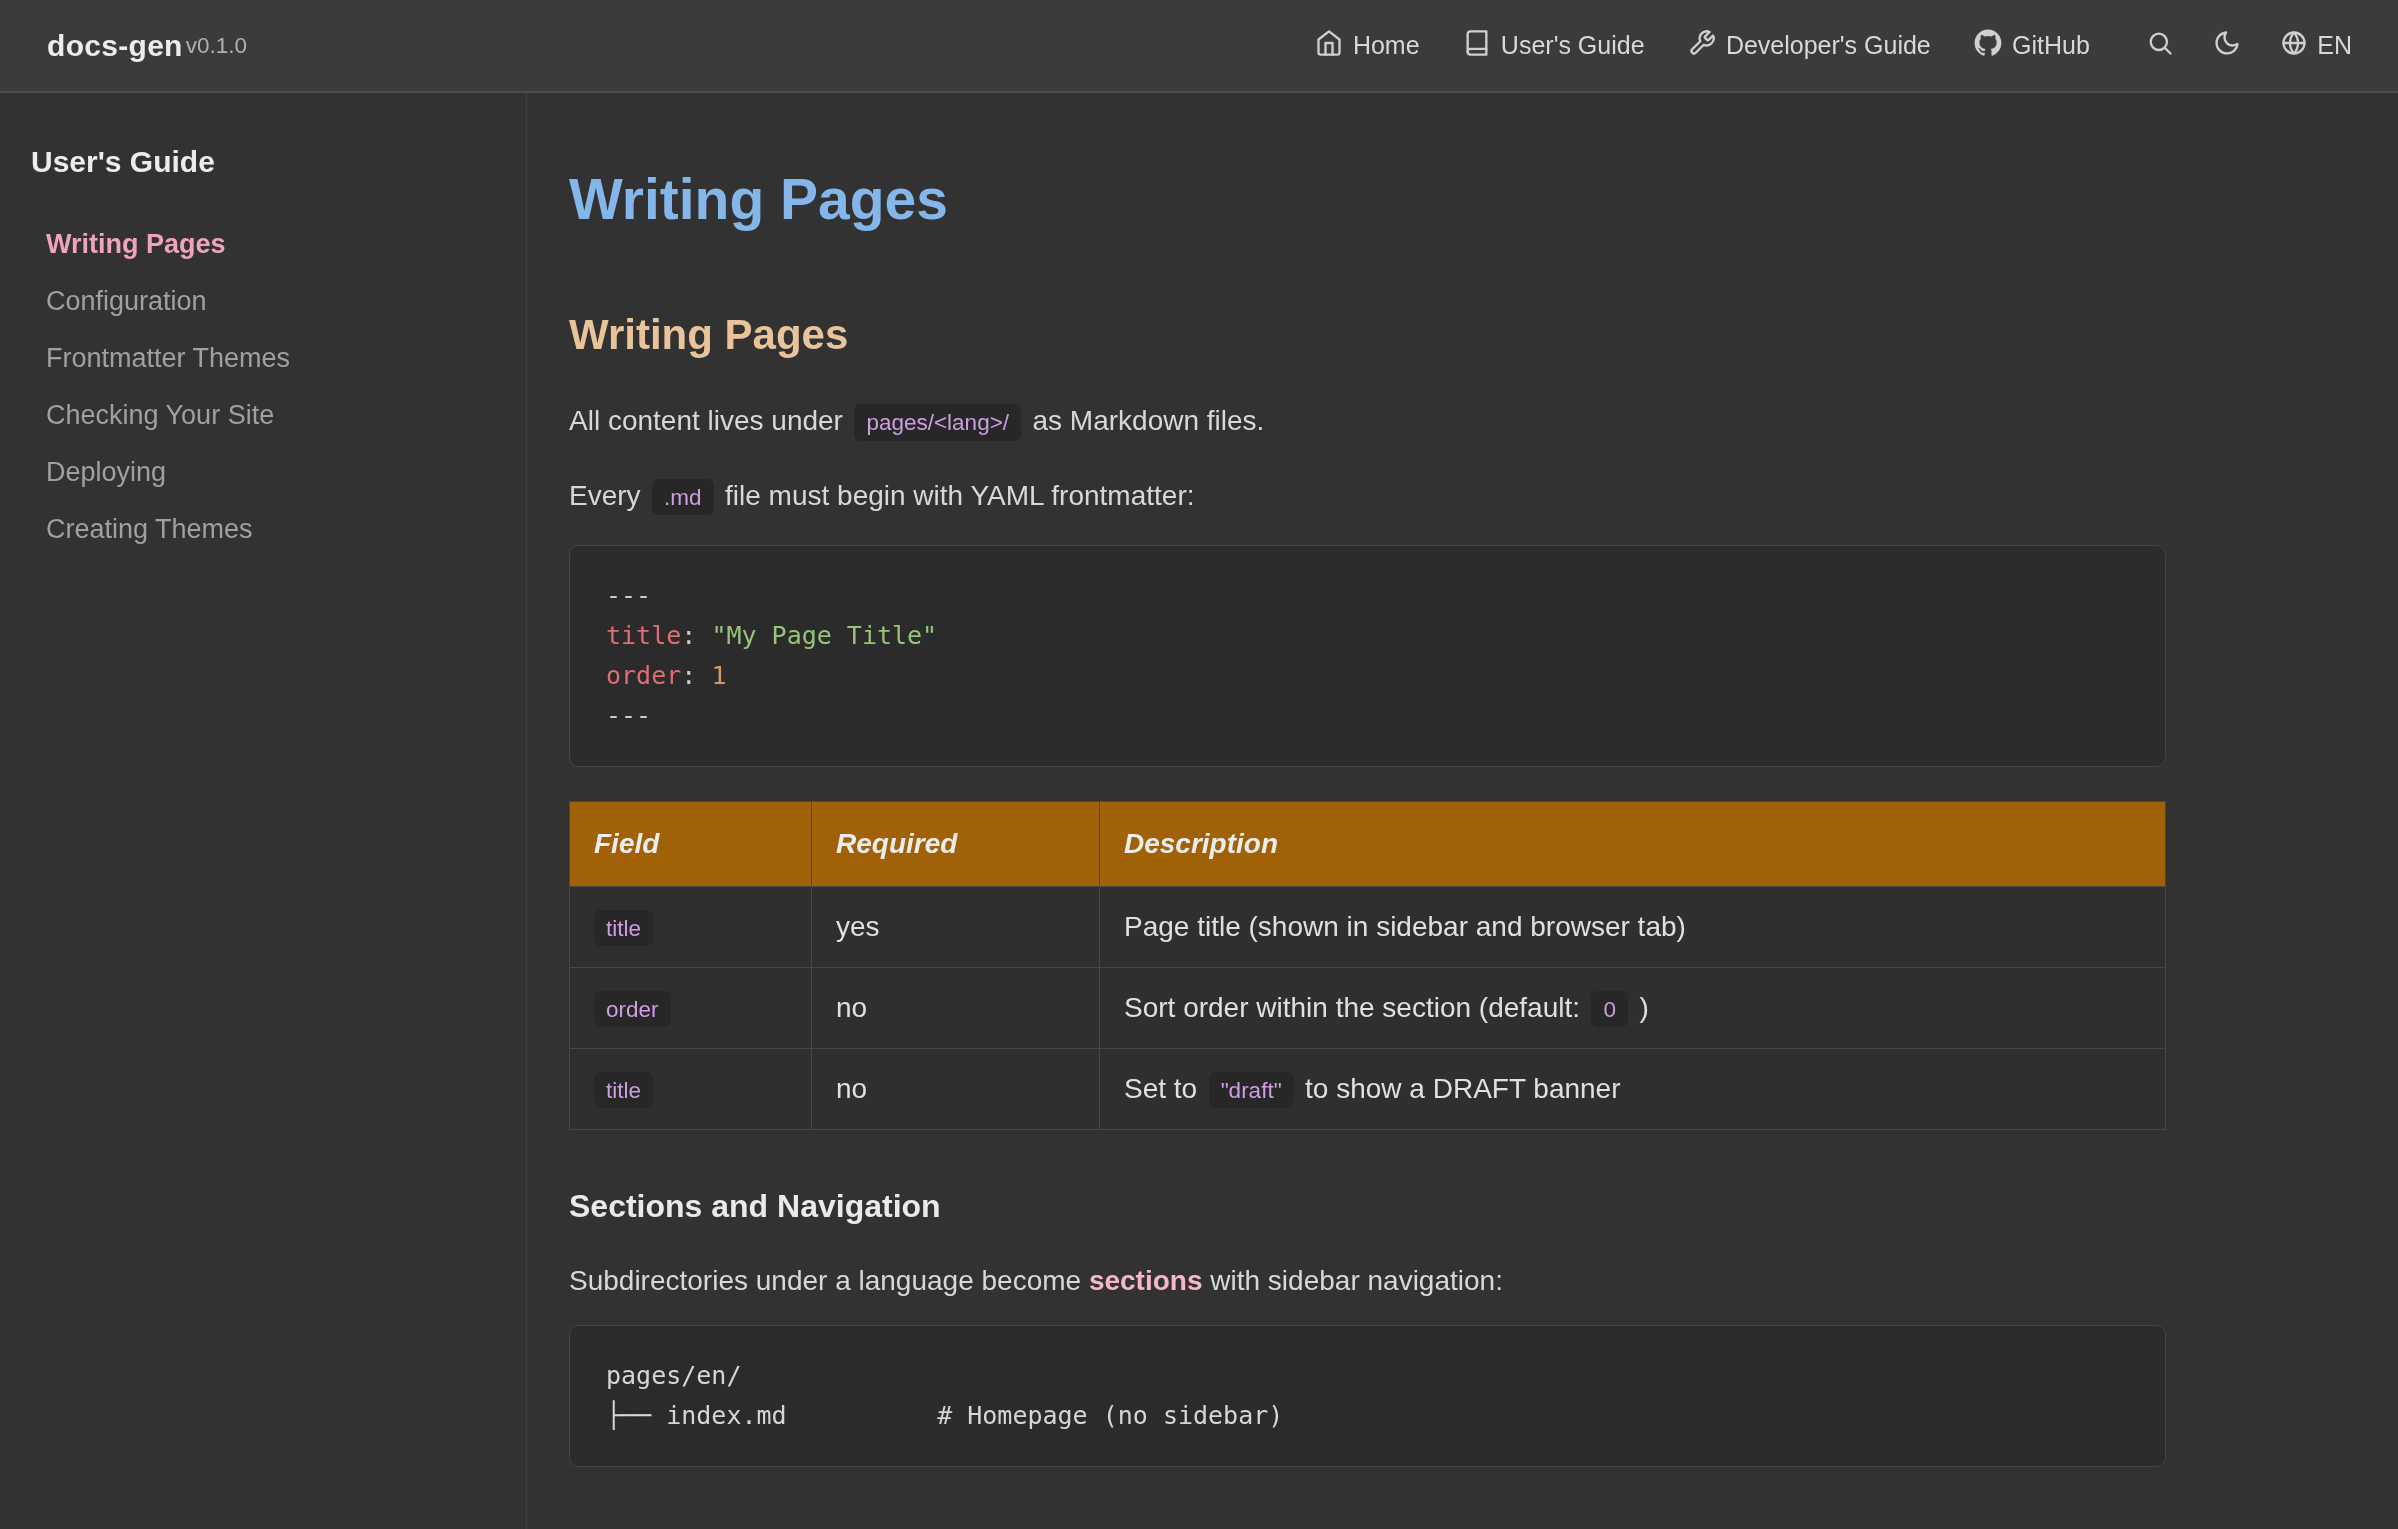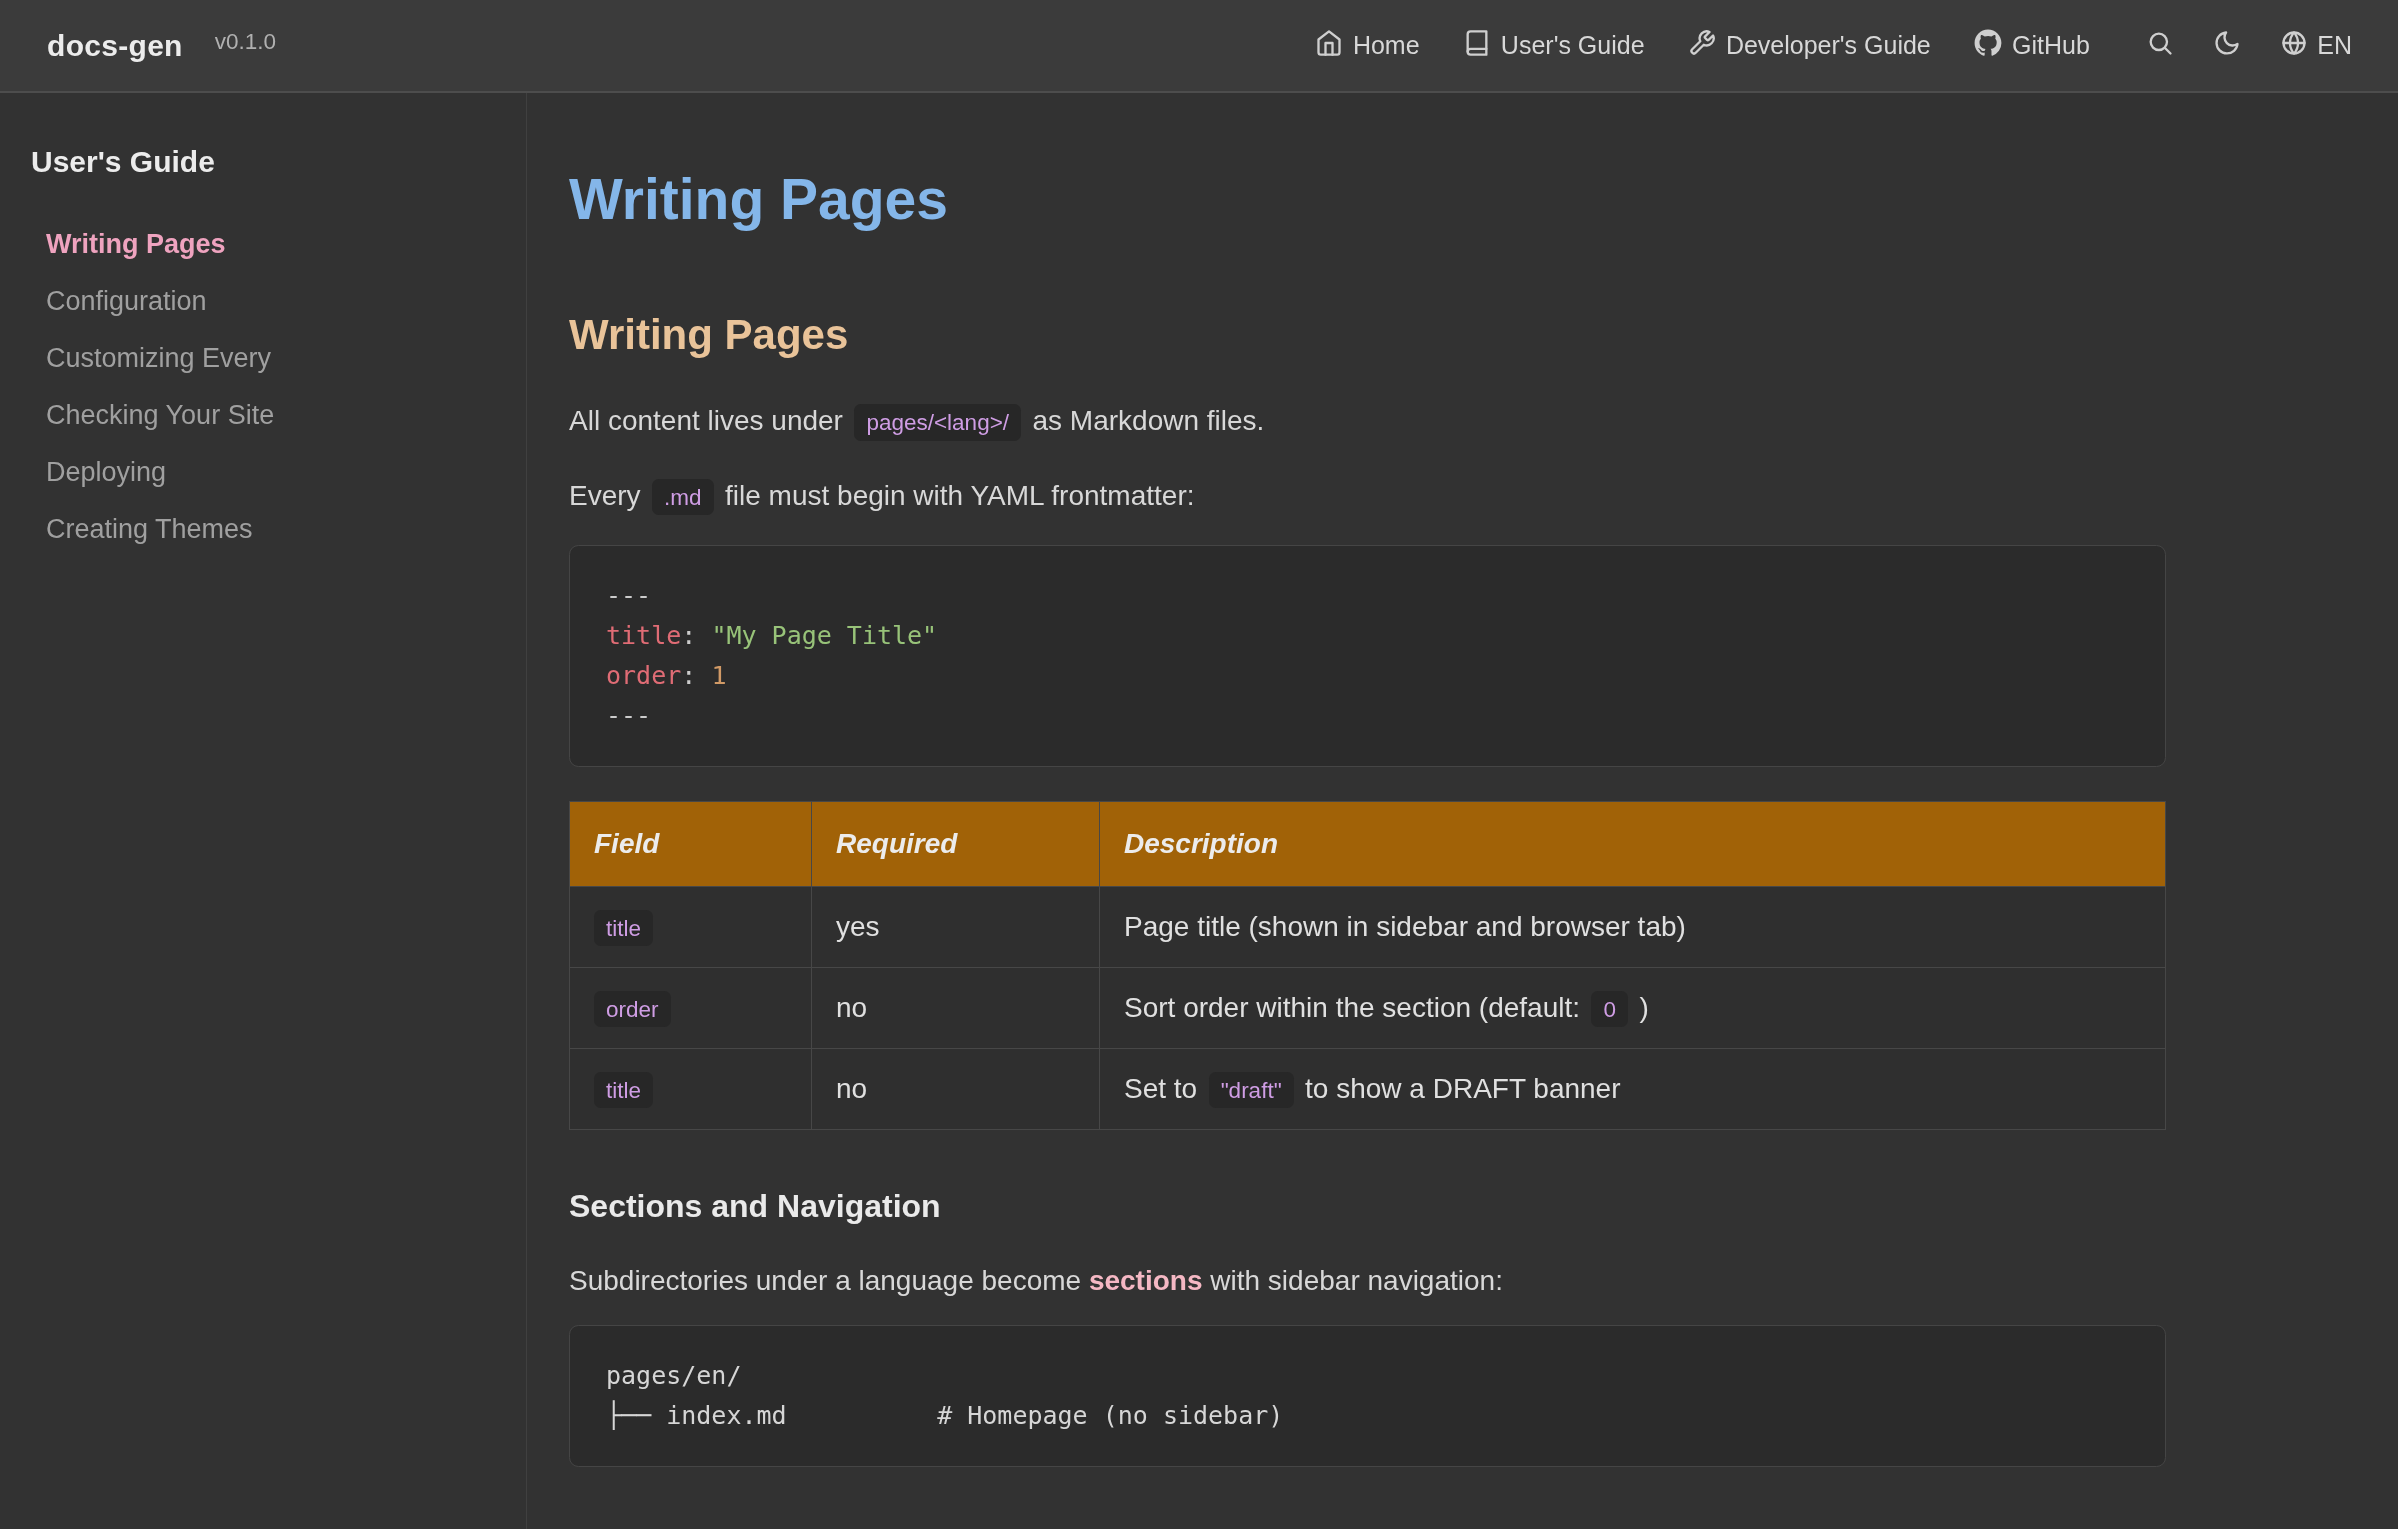--- a/index.html
+++ b/index.html
@@ -13,21 +13,21 @@
   .page { width: 2399px; height: 1529px; overflow: hidden; display: flex; flex-direction: column; }
 
   
   header.navbar {
     height: 93px; flex: 0 0 93px;
     background: #3b3b3b;
     border-bottom: 2.8px solid #4d4d4d;
     display: flex; align-items: center; justify-content: space-between;
     padding: 0 47px;
   }
-  .logo-area { display: flex; align-items: flex-start; gap: 32px; cursor: pointer; }
+  .logo-area { display: flex; align-items: center; gap: 3px; cursor: pointer; }
   .logo { font-size: 30px; font-weight: bold; color: #ececec; letter-spacing: 0.3px; }
   .version { font-size: 22.5px; color: #b0b0b0; }
   .nav-right { display: flex; align-items: center; }
   .nav-link {
     display: flex; align-items: center; gap: 10.3px;
     font-size: 25px; color: #d8d8d8; text-decoration: none;
     margin-left: 43px; cursor: pointer;
   }
   .nav-link svg, .icon-btn svg { width: 28px; height: 28px; stroke: #cfcfcf; fill: none; stroke-width: 2; stroke-linecap: round; stroke-linejoin: round; }
   .nav-link svg.filled { fill: #cfcfcf; stroke: none; }
@@ -151,21 +151,21 @@
       </div>
     </nav>
   </header>
 
   <div class="layout">
     <aside class="sidebar">
       <div class="sidebar-title">User's Guide</div>
       <nav>
         <a class="side-item active">Writing Pages</a>
         <a class="side-item">Configuration</a>
-        <a class="side-item">Customizing Every</a>
+        <a class="side-item">Frontmatter Themes</a>
         <a class="side-item">Checking Your Site</a>
         <a class="side-item">Deploying</a>
         <a class="side-item">Creating Themes</a>
       </nav>
     </aside>
 
     <main class="content">
       <div class="content-col">
         <h1 class="page-title">Writing Pages</h1>
 

